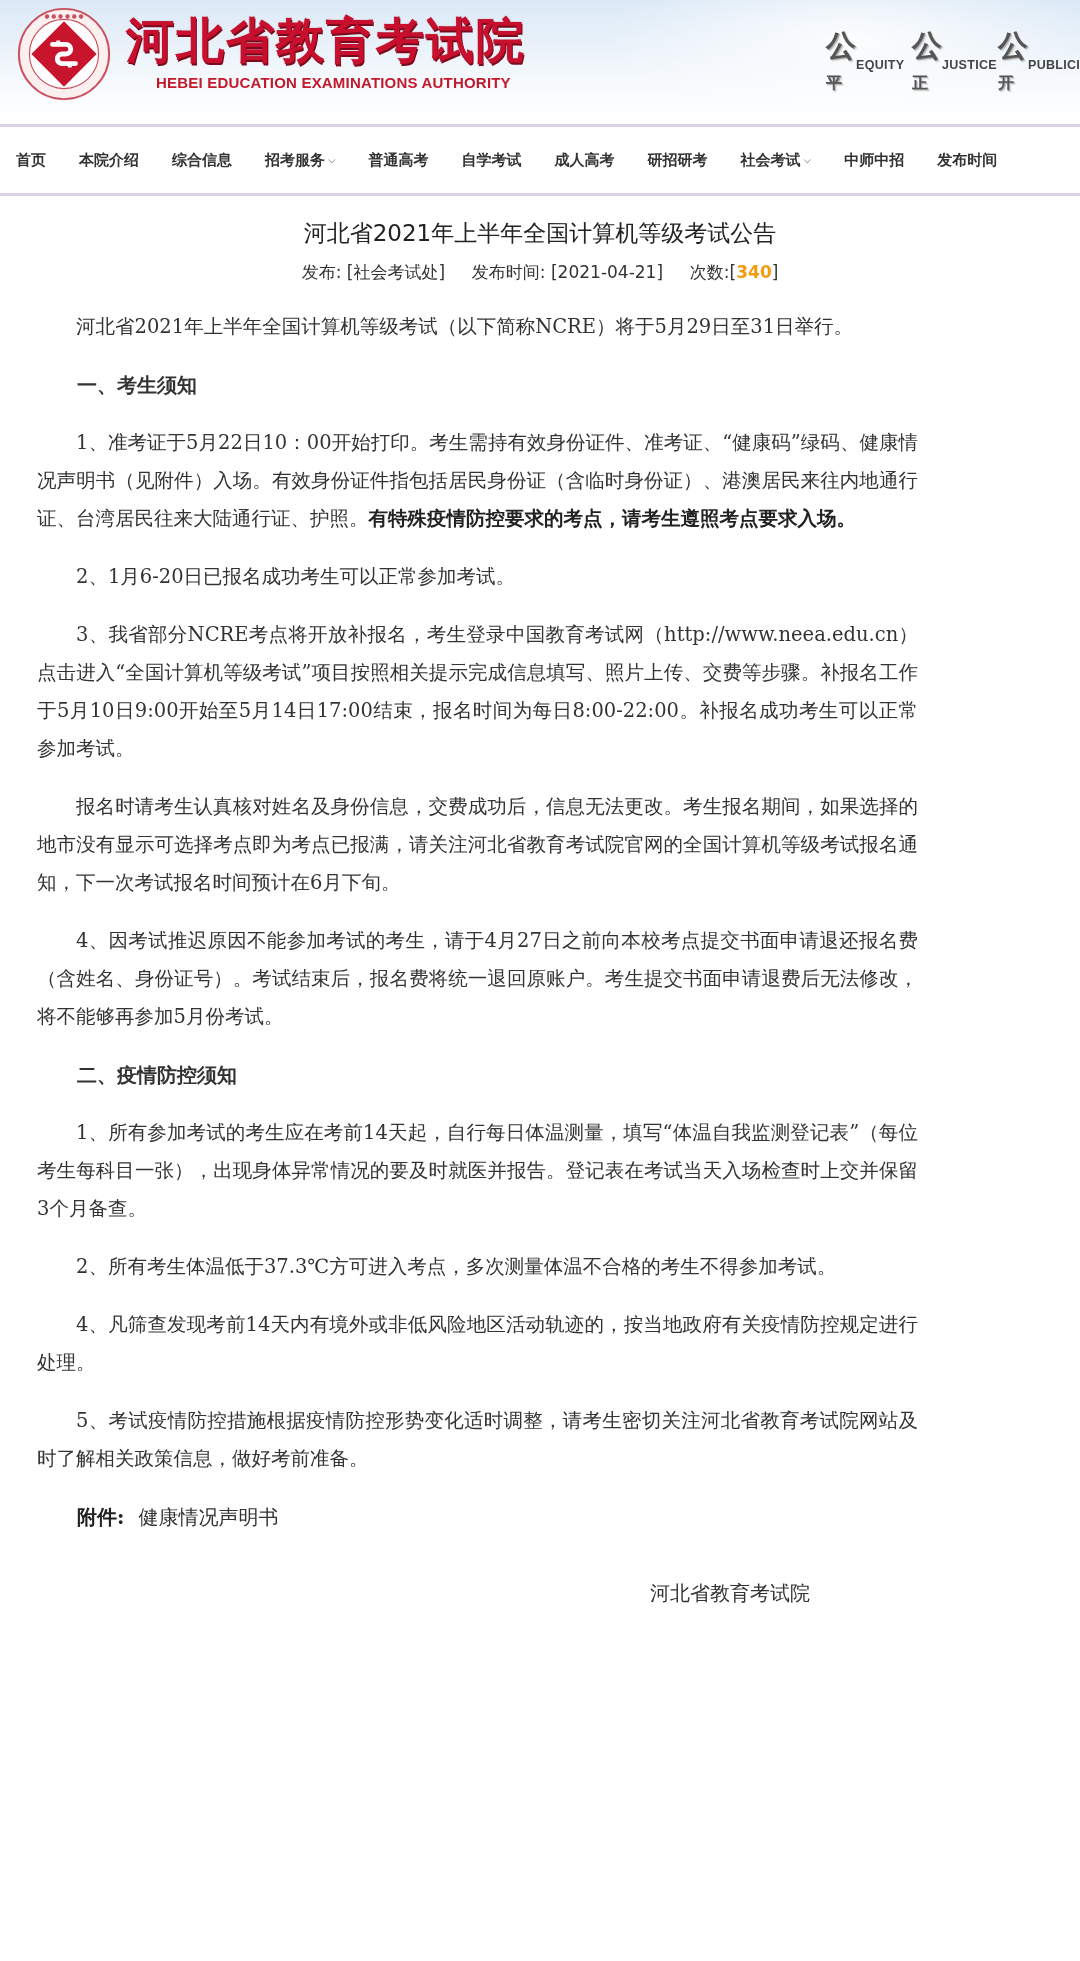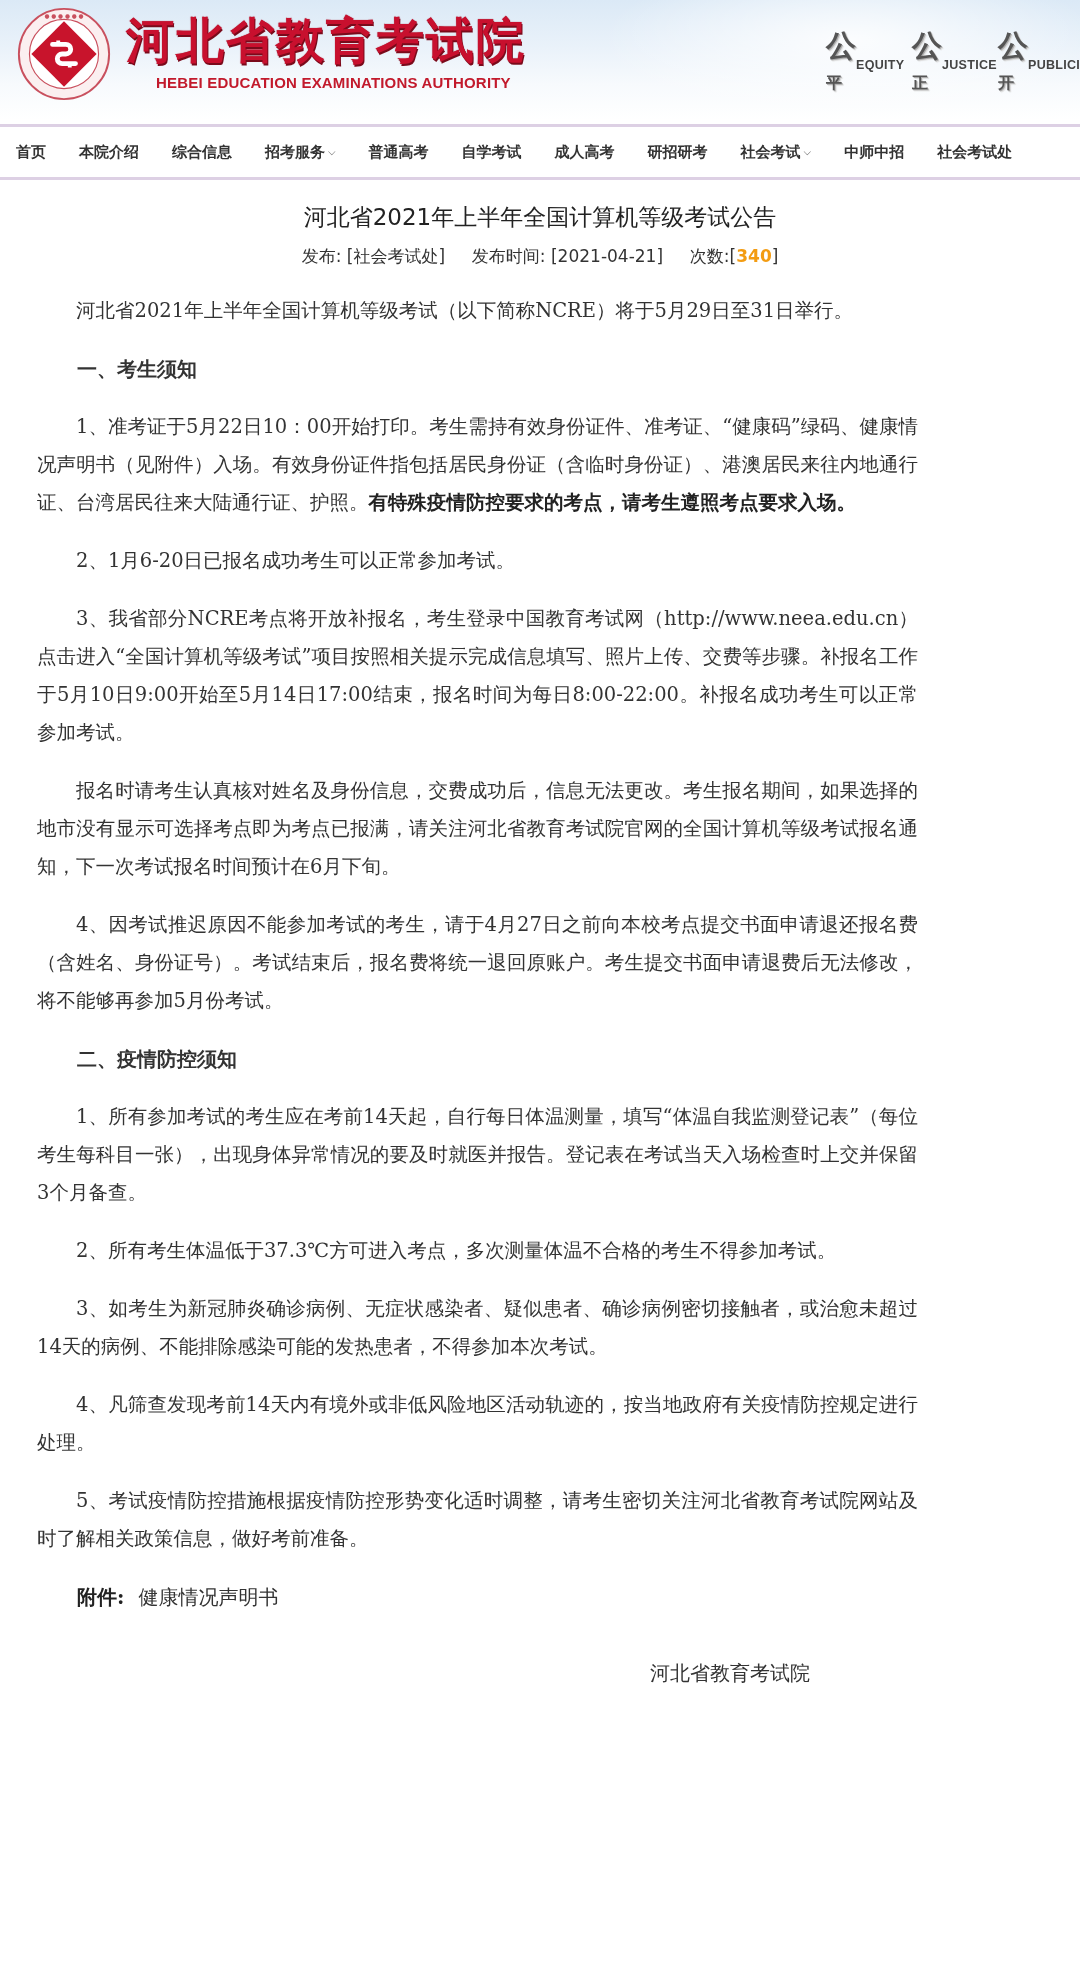--- a/index.html
+++ b/index.html
@@ -36,21 +36,21 @@
     color: #555; text-shadow: 1px 1px 0 #aaa, 2px 2px 1px #ddd;
   }
   .slogan-cn small { font-size: 16px; }
   .slogan-en {
     font-family: Liberation Sans, sans-serif; font-weight: bold; font-size: 12.5px; color: #444;
     letter-spacing: 0.3px; margin-top: 1px;
   }
 
   
   .nav {
-    width: 1080px; height: 56px; margin-top: 4px;
+    width: 1080px; height: 72px; margin-top: 4px;
     border-top: 3px solid #ddd0e4; border-bottom: 3px solid #ddd0e4;
     display: flex; align-items: center; padding-left: 16px;
     font-family: "DejaVu Sans", "Liberation Sans", sans-serif;
     background: #fff;
   }
   .nav-item {
     font-size: 15px; font-weight: bold; color: #333; margin-right: 33px; white-space: nowrap; cursor: pointer;
     display: flex; align-items: center;
   }
   .nav-item .caret { font-weight: normal; font-size: 10px; color: #666; margin-left: 3px; }
@@ -139,21 +139,21 @@
       <span>研招研考</span>
     </div>
   <div class="nav-item">
       <span>社会考试</span>
       <span class="caret">⌵</span>
     </div>
   <div class="nav-item">
       <span>中师中招</span>
     </div>
   <div class="nav-item">
-      <span>社会考试处</span>
+      <span>发布时间</span>
     </div>
 </nav>
 
 <h1 class="article-title">河北省2021年上半年全国计算机等级考试公告</h1>
 <div class="article-meta">
   <span>发布:</span>
   <span>[社会考试处]</span>
   <span class="gap"></span>
   <span>发布时间:</span>
   <span>[2021-04-21]</span>
@@ -167,21 +167,20 @@
   <p class="heading">一、考生须知</p>
   <p class="para"><span>1、准考证于5月22日10：00开始打印。考生需持有效身份证件、准考证、“健康码”绿码、健康情况声明书（见附件）入场。有效身份证件指包括居民身份证（含临时身份证）、港澳居民来往内地通行证、台湾居民往来大陆通行证、护照。</span><b>有特殊疫情防控要求的考点，请考生遵照考点要求入场。</b></p>
   <p class="para">2、1月6-20日已报名成功考生可以正常参加考试。</p>
   <p class="para">3、我省部分NCRE考点将开放补报名，考生登录中国教育考试网（http://www.neea.edu.cn）点击进入“全国计算机等级考试”项目按照相关提示完成信息填写、照片上传、交费等步骤。补报名工作于5月10日9:00开始至5月14日17:00结束，报名时间为每日8:00-22:00。补报名成功考生可以正常参加考试。</p>
   <p class="para">报名时请考生认真核对姓名及身份信息，交费成功后，信息无法更改。考生报名期间，如果选择的地市没有显示可选择考点即为考点已报满，请关注河北省教育考试院官网的全国计算机等级考试报名通知，下一次考试报名时间预计在6月下旬。</p>
   <p class="para">4、因考试推迟原因不能参加考试的考生，请于4月27日之前向本校考点提交书面申请退还报名费（含姓名、身份证号）。考试结束后，报名费将统一退回原账户。考生提交书面申请退费后无法修改，将不能够再参加5月份考试。</p>
 
   <p class="heading">二、疫情防控须知</p>
   <p class="para">1、所有参加考试的考生应在考前14天起，自行每日体温测量，填写“体温自我监测登记表”（每位考生每科目一张），出现身体异常情况的要及时就医并报告。登记表在考试当天入场检查时上交并保留3个月备查。</p>
   <p class="para">2、所有考生体温低于37.3℃方可进入考点，多次测量体温不合格的考生不得参加考试。</p>
-  <p class="para">3、如考生为新冠肺炎确诊病例、无症状感染者、疑似患者、确诊病例密切接触者，或治愈未超过14天的病例、不能排除感染可能的发热患者，不得参加本次考试。</p>
   <p class="para">4、凡筛查发现考前14天内有境外或非低风险地区活动轨迹的，按当地政府有关疫情防控规定进行处理。</p>
   <p class="para">5、考试疫情防控措施根据疫情防控形势变化适时调整，请考生密切关注河北省教育考试院网站及时了解相关政策信息，做好考前准备。</p>
 
   <p class="attach">
     <b>附件:</b><span class="link">健康情况声明书</span>
   </p>
   <p class="signature">河北省教育考试院</p>
 </div>
 
 </body></html>

